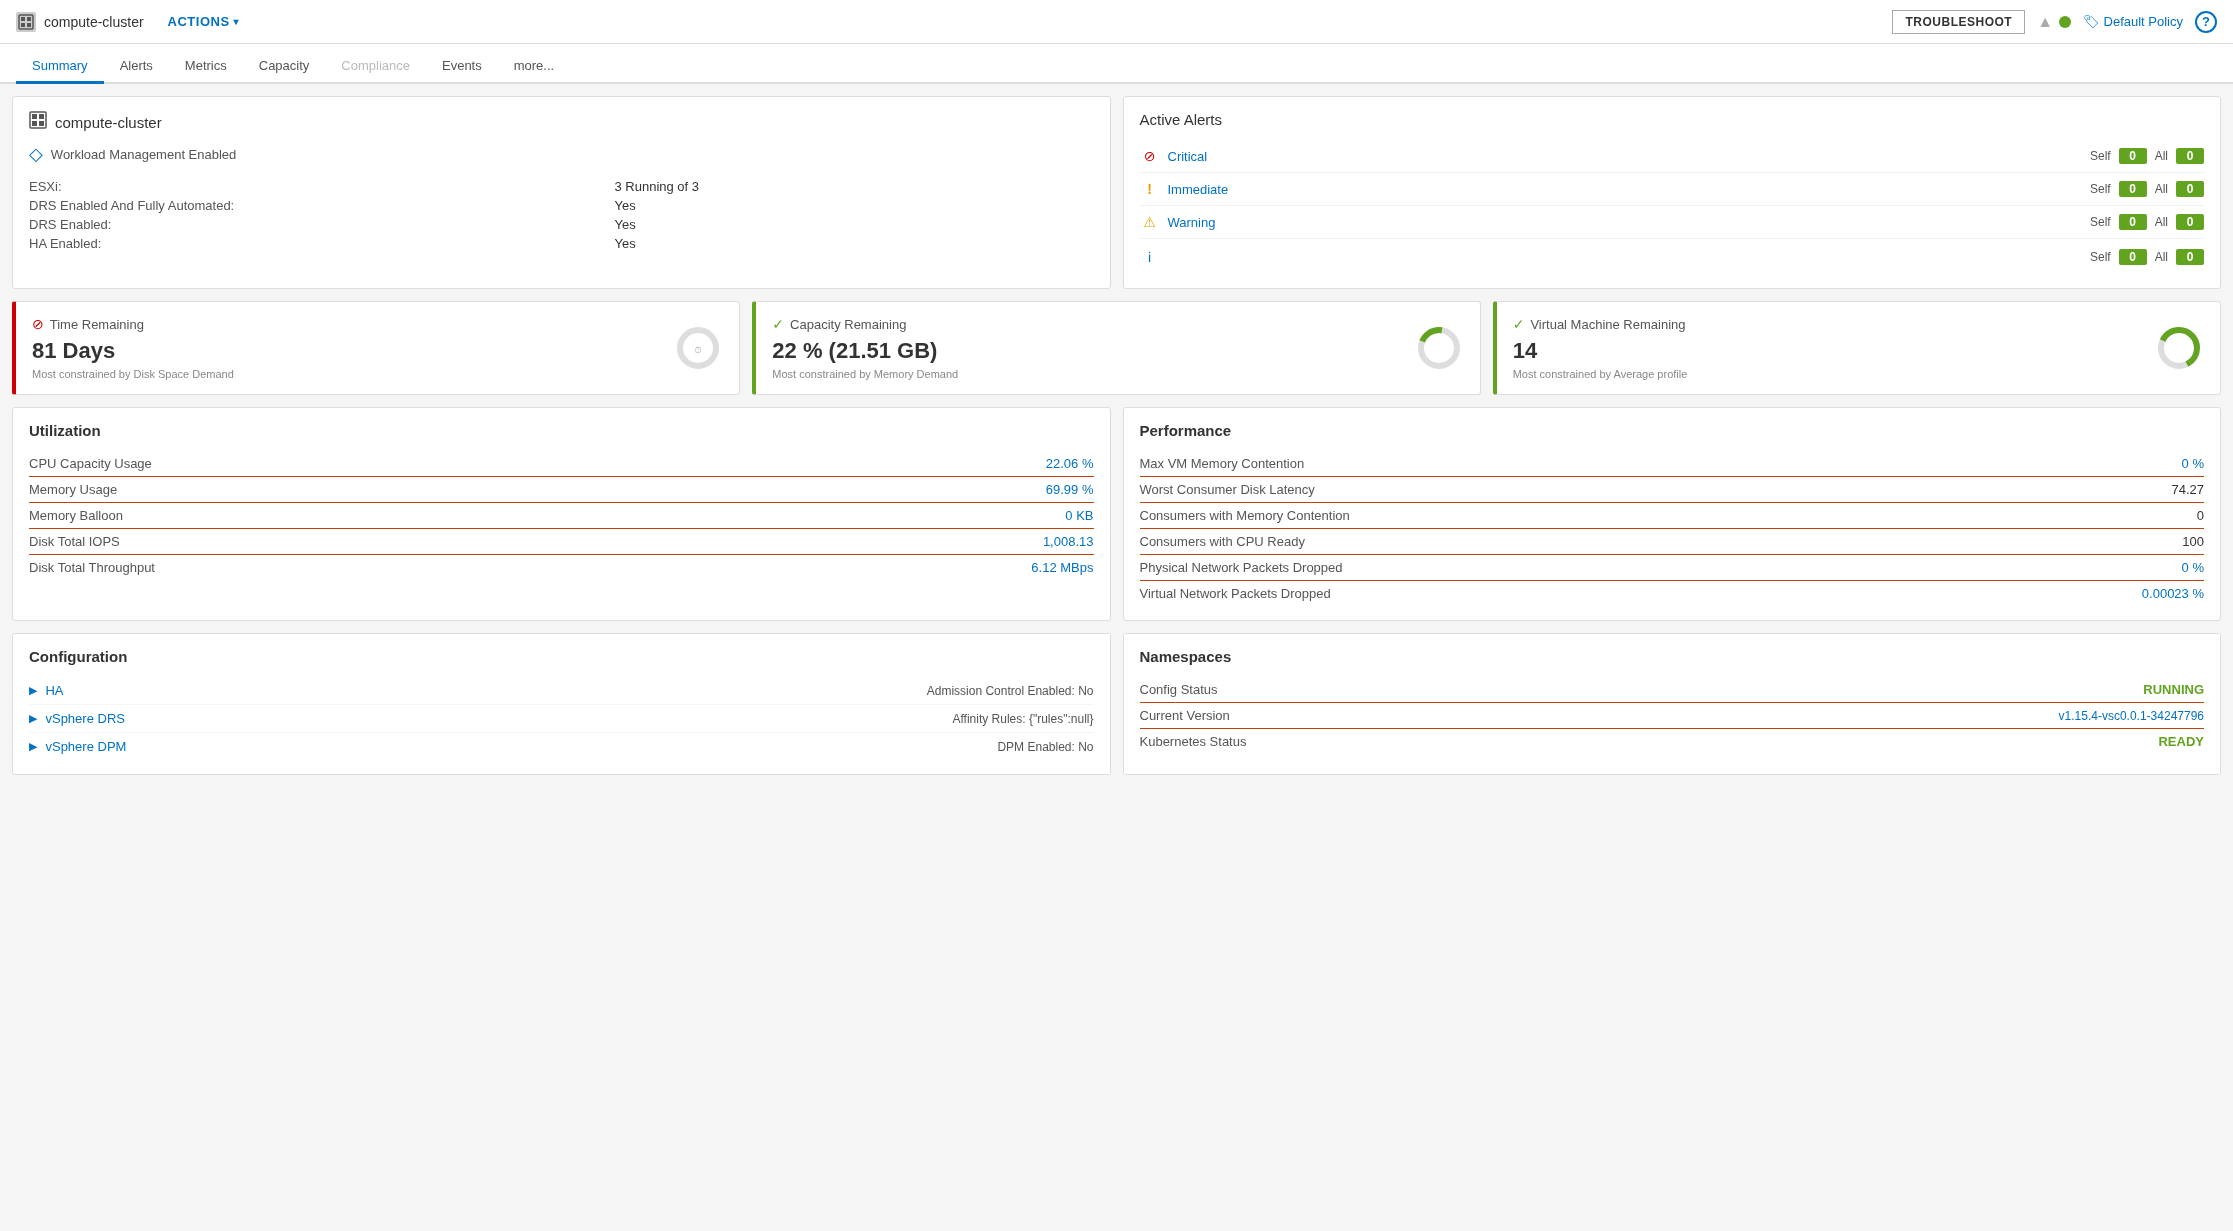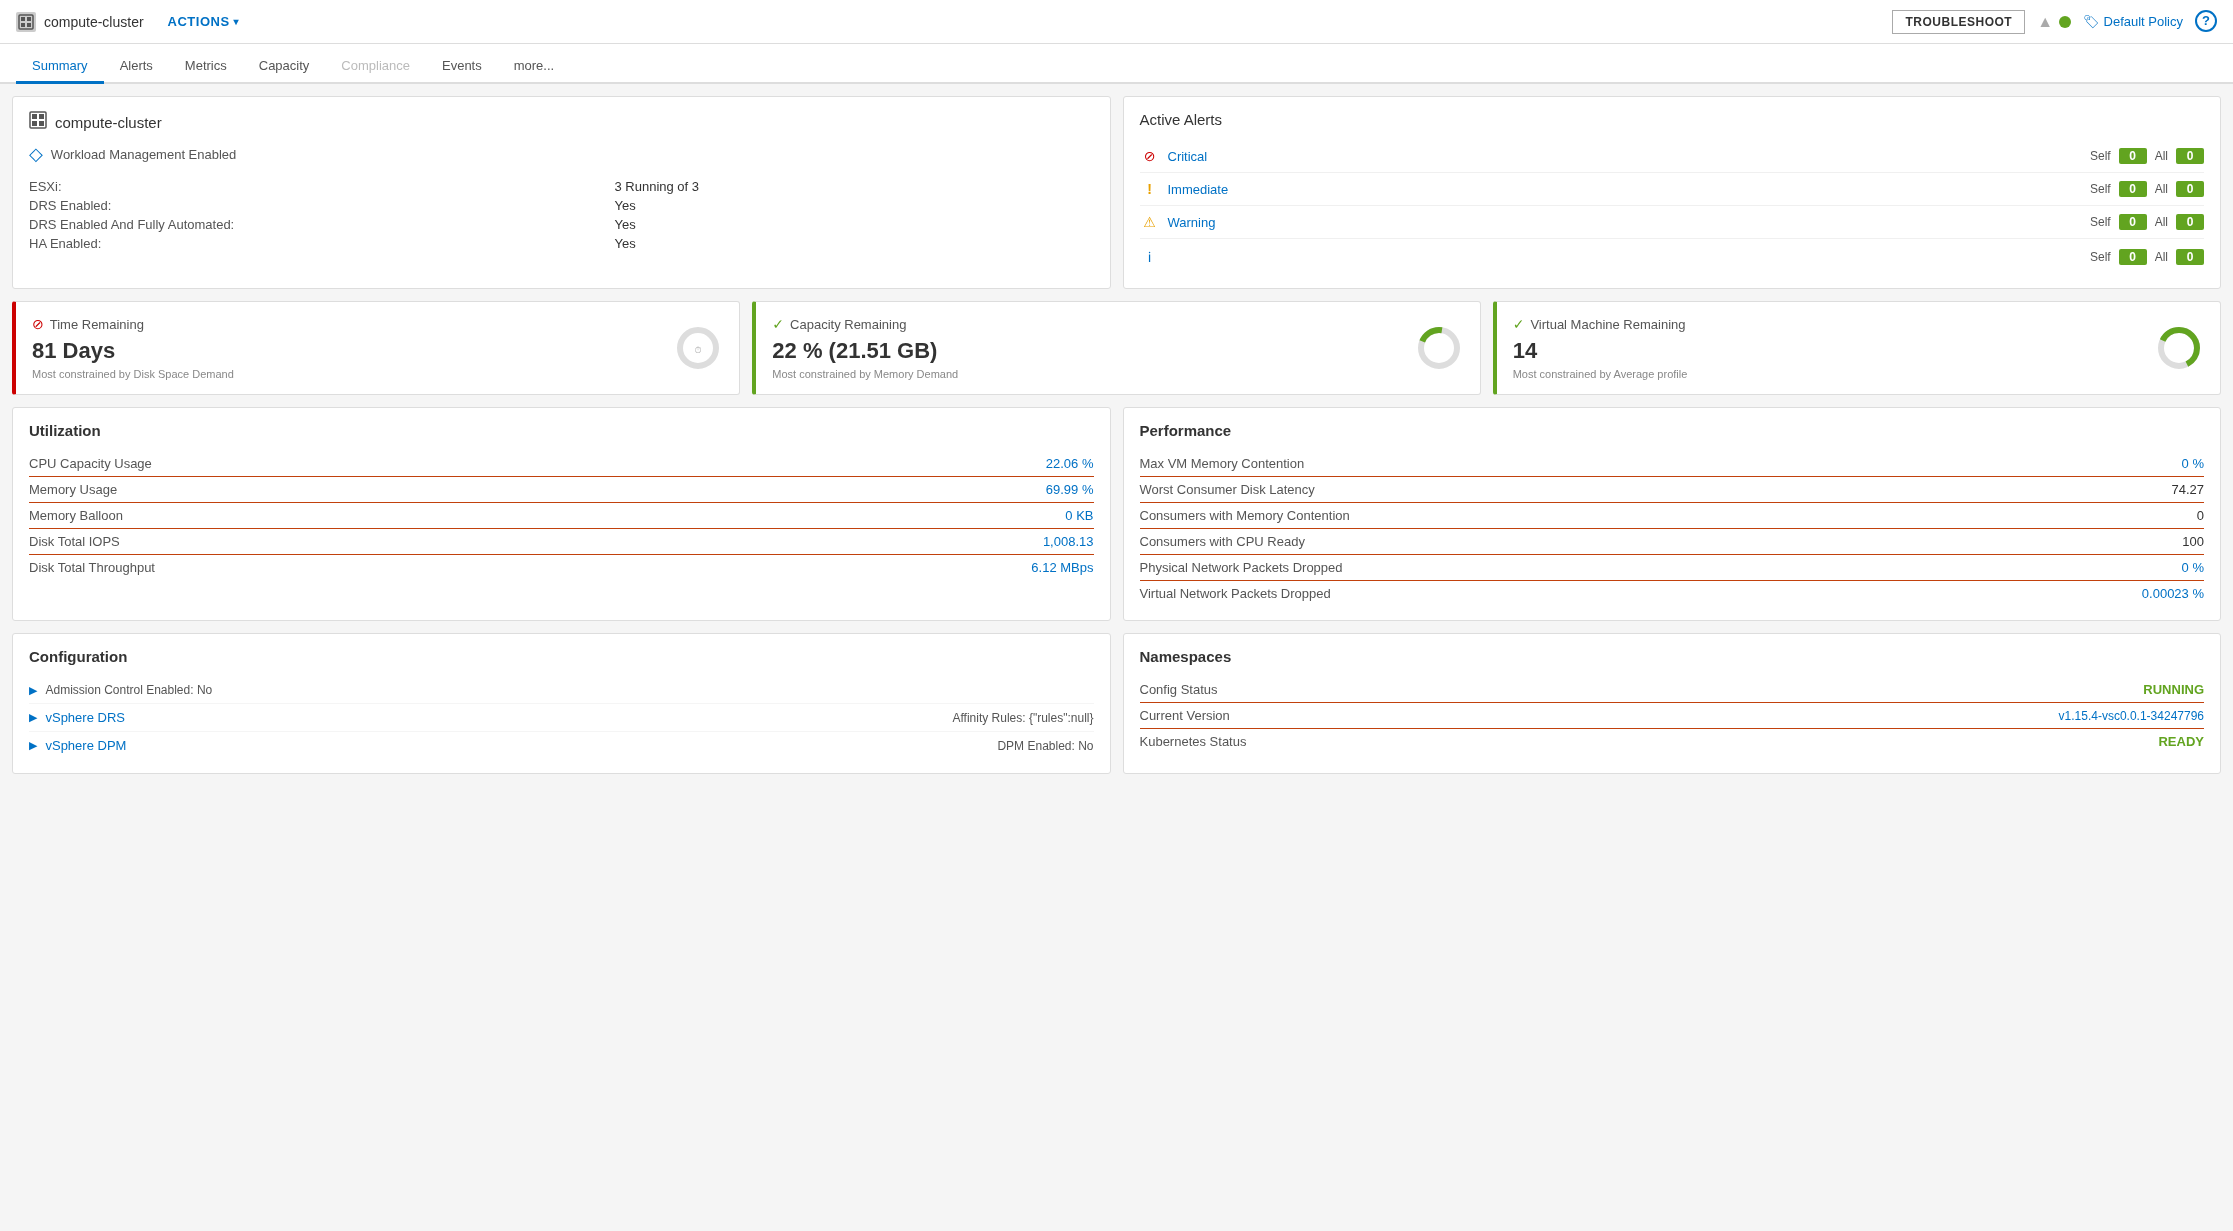--- a/index.html
+++ b/index.html
@@ -8,21 +8,21 @@
     
     .top-bar {
       display: flex; align-items: center; background: #fff; border-bottom: 1px solid #ddd;
       padding: 0 16px; height: 44px;
     }
     .top-bar-left { display: flex; align-items: center; gap: 8px; }
     .cluster-icon { width: 20px; height: 20px; background: #ccc; border-radius: 2px; display: flex; align-items: center; justify-content: center; font-size: 10px; color: #666; }
     .cluster-name { font-size: 14px; font-weight: 500; color: #333; }
     .actions-btn { display: flex; align-items: center; gap: 4px; color: #0071c5; font-size: 13px; font-weight: 600; cursor: pointer; margin-left: 16px; text-transform: uppercase; letter-spacing: 0.5px; }
     .actions-btn .chevron { font-size: 10px; }
-    .top-bar-right { margin-left: auto; display: flex; gap: 12px; }
+    .top-bar-right { margin-left: auto; display: flex; align-items: center; gap: 12px; }
     .troubleshoot-btn { border: 1px solid #aaa; background: #fff; padding: 4px 12px; font-size: 12px; cursor: pointer; letter-spacing: 0.5px; color: #333; font-weight: 600; }
     .policy-btn { display: flex; align-items: center; gap: 4px; color: #0071c5; font-size: 13px; cursor: pointer; }
     .help-icon { width: 22px; height: 22px; border: 2px solid #0071c5; border-radius: 50%; color: #0071c5; display: flex; align-items: center; justify-content: center; font-size: 13px; font-weight: 700; cursor: pointer; }
 
     
     .tab-bar {
       background: #fff; border-bottom: 2px solid #ddd;
       display: flex; align-items: flex-end; padding: 0 16px; height: 40px;
     }
     .tab { padding: 8px 16px; cursor: pointer; font-size: 13px; color: #555; border-bottom: 3px solid transparent; margin-bottom: -2px; }
@@ -159,25 +159,25 @@
         <span class="workload-diamond">◇</span>
         <span>Workload Management Enabled</span>
       </div>
       <table class="info-table">
         <tbody>
             <tr>
           <td>ESXi:</td>
           <td>3 Running of 3</td>
         </tr>
         <tr>
-          <td>DRS Enabled:</td>
+          <td>DRS Enabled And Fully Automated:</td>
           <td>Yes</td>
         </tr>
         <tr>
-          <td>DRS Enabled And Fully Automated:</td>
+          <td>DRS Enabled:</td>
           <td>Yes</td>
         </tr>
         <tr>
           <td>HA Enabled:</td>
           <td>Yes</td>
         </tr>
       </tbody>
         </table>
     </div>
 
@@ -331,20 +331,21 @@
       </div>
     </div>
   </div>
 
   <div class="bottom-row">
 
     <div class="card">
       <div class="section-title">Configuration</div>
       <div class="config-row">
         <span class="config-expand">▶</span>
+        <span class="config-name">HA</span>
         <span class="config-detail">Admission Control Enabled: No</span>
       </div>
       <div class="config-row">
         <span class="config-expand">▶</span>
         <span class="config-name">vSphere DRS</span>
         <span class="config-detail">Affinity Rules: {"rules":null}</span>
       </div>
       <div class="config-row">
         <span class="config-expand">▶</span>
         <span class="config-name">vSphere DPM</span>

